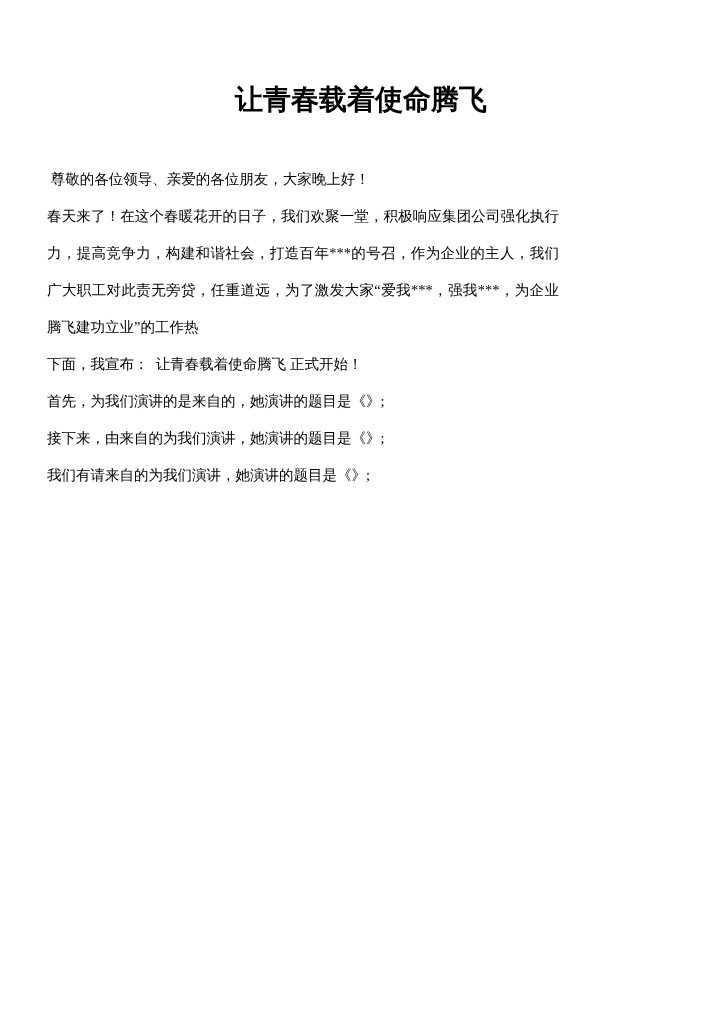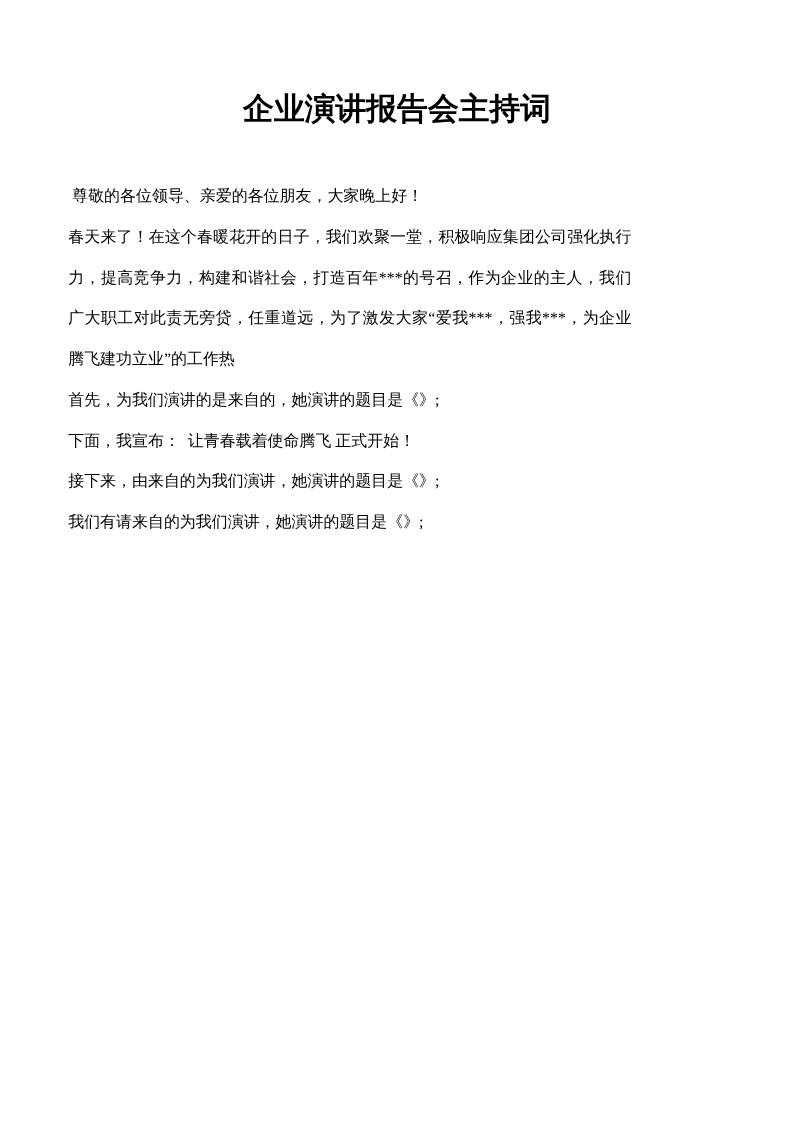--- a/index.html
+++ b/index.html
@@ -20,41 +20,41 @@
   .doc-title {
     margin: 80px 104px 0 105px;
     text-align: center;
     font-size: 28px;
     font-weight: bold;
     line-height: 40px;
     letter-spacing: 0px;
     color: #000000;
   }
   .doc-body {
-    margin: 41px 104px 0 62px;
+    margin: 41px 104px 0 47px;
     width: 512px;
     font-size: 14.5px;
     line-height: 37px;
     text-align: justify;
     color: #000000;
   }
   .para {
     margin: 0;
     padding: 0;
     white-space: pre-wrap;
     word-break: normal;
   }
 </style>
 </head>
 <body>
 
 <div class="page">
-  <h1 class="doc-title">企业演讲报告会主持词</h1>
+  <h1 class="doc-title">让青春载着使命腾飞</h1>
 
   <div class="doc-body">
     <p class="para"> 尊敬的各位领导、亲爱的各位朋友，大家晚上好！</p>
     <p class="para">春天来了！在这个春暖花开的日子，我们欢聚一堂，积极响应集团公司强化执行力，提高竞争力，构建和谐社会，打造百年***的号召，作为企业的主人，我们广大职工对此责无旁贷，任重道远，为了激发大家“爱我***，强我***，为企业腾飞建功立业”的工作热</p>
+    <p class="para">下面，我宣布：  让青春载着使命腾飞 正式开始！</p>
     <p class="para">首先，为我们演讲的是来自的，她演讲的题目是《》;</p>
-    <p class="para">下面，我宣布：  让青春载着使命腾飞 正式开始！</p>
     <p class="para">接下来，由来自的为我们演讲，她演讲的题目是《》;</p>
     <p class="para">我们有请来自的为我们演讲，她演讲的题目是《》;</p>
   </div>
 </div>
 
 </body></html>

